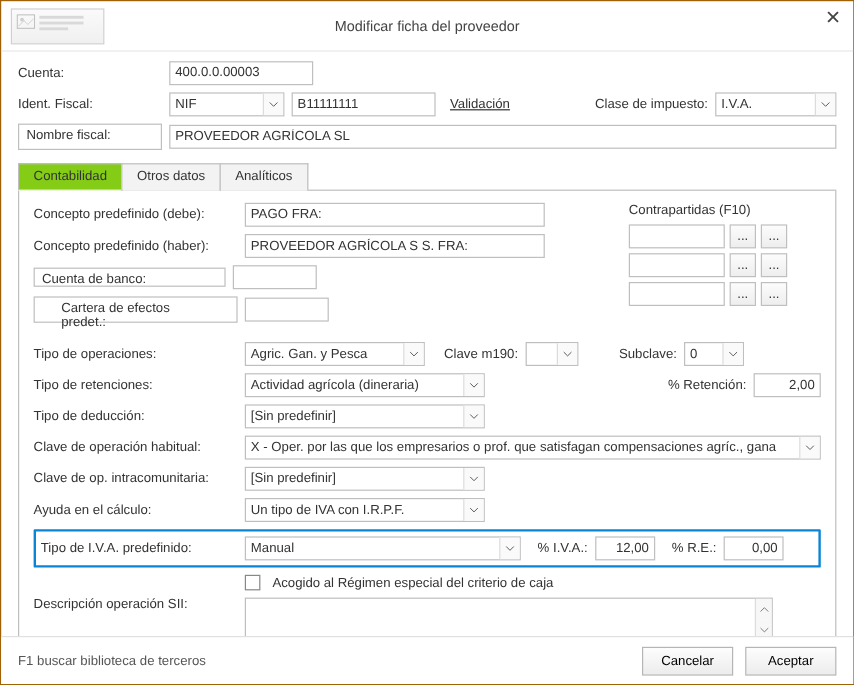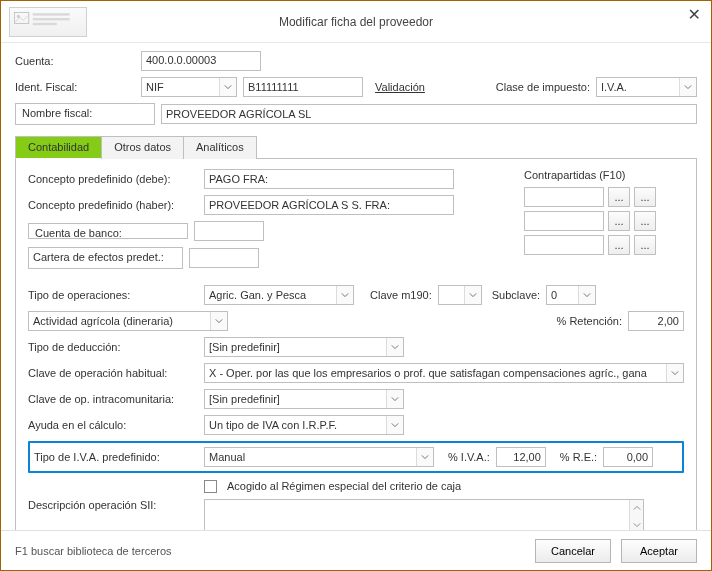--- a/index.html
+++ b/index.html
@@ -89,21 +89,21 @@
         <span class="v">I.V.A.</span>
         <div class="arrow">
             <svg viewBox="0 0 10 10">
               <path d="M1 3 L5 7 L9 3" fill="none" stroke="#555"></path>
             </svg>
           </div>
       </div>
     </div>
 
     <div class="row">
-      <div class="txt-ro" style="width:140px;height:22px;padding:3px 6px">Nombre fiscal:</div>
+      <div class="txt-ro" style="width:120px;height:22px;padding:3px 6px">Nombre fiscal:</div>
       <input type="text" style="flex: 1 1 0%;" value="PROVEEDOR AGRÍCOLA SL">
     </div>
 
     <div class="tabs">
       <div class="tab active">Contabilidad</div>
       <div class="tab">Otros datos</div>
       <div class="tab">Analíticos</div>
     </div>
 
     <div class="pane">
@@ -116,21 +116,21 @@
           </div>
           <div class="gridrow">
             <span class="labelcol">Concepto predefinido (haber):</span>
             <input type="text" style="width: 250px;" value="PROVEEDOR AGRÍCOLA S S. FRA:">
           </div>
           <div class="gridrow">
             <div class="txt-ro" style="width:160px;height:16px;padding:3px 6px">Cuenta de banco:</div>
             <input type="text" style="width: 70px;">
           </div>
           <div class="gridrow">
-            <div class="txt-ro" style="width:155px;height:22px;padding:3px 4px">Cartera de efectos predet.:</div>
+            <div class="txt-ro" style="width:170px;height:22px;padding:3px 22px">Cartera de efectos predet.:</div>
             <input type="text" style="width: 70px;">
           </div>
         </div>
 
         <div style="width:160px">
           <div style="text-align:left;margin-bottom:6px">Contrapartidas (F10)</div>
           <div style="display:flex;gap:4px;margin-bottom:4px">
             <input type="text" style="width: 80px;">
             <div class="smallbtn">...</div>
             <div class="smallbtn">...</div>
@@ -160,32 +160,33 @@
         </div>
         <span style="margin-left:10px">Clave m190:</span>
         <div class="combo" style="width:44px">
           <span class="v"></span>
           <div class="arrow">
               <svg viewBox="0 0 10 10">
                 <path d="M1 3 L5 7 L9 3" fill="none" stroke="#555"></path>
               </svg>
             </div>
         </div>
-        <span style="margin-left:4px">Subclave:</span>
+        <span style="margin-left:28px">Subclave:</span>
         <div class="combo" style="width:50px">
           <span class="v">0</span>
           <div class="arrow">
               <svg viewBox="0 0 10 10">
                 <path d="M1 3 L5 7 L9 3" fill="none" stroke="#555"></path>
               </svg>
             </div>
         </div>
       </div>
 
       <div class="gridrow">
+        <span class="labelcol">Tipo de retenciones:</span>
         <div class="combo" style="width:200px">
           <span class="v" style="width:180px">Actividad agrícola (dineraria)</span>
           <div class="arrow">
               <svg viewBox="0 0 10 10">
                 <path d="M1 3 L5 7 L9 3" fill="none" stroke="#555"></path>
               </svg>
             </div>
         </div>
         <span style="flex:1"></span>
         <span>% Retención:</span>

